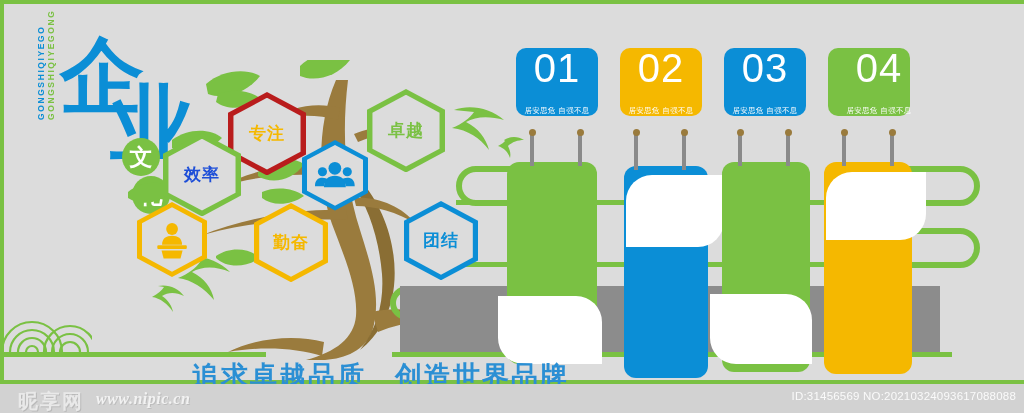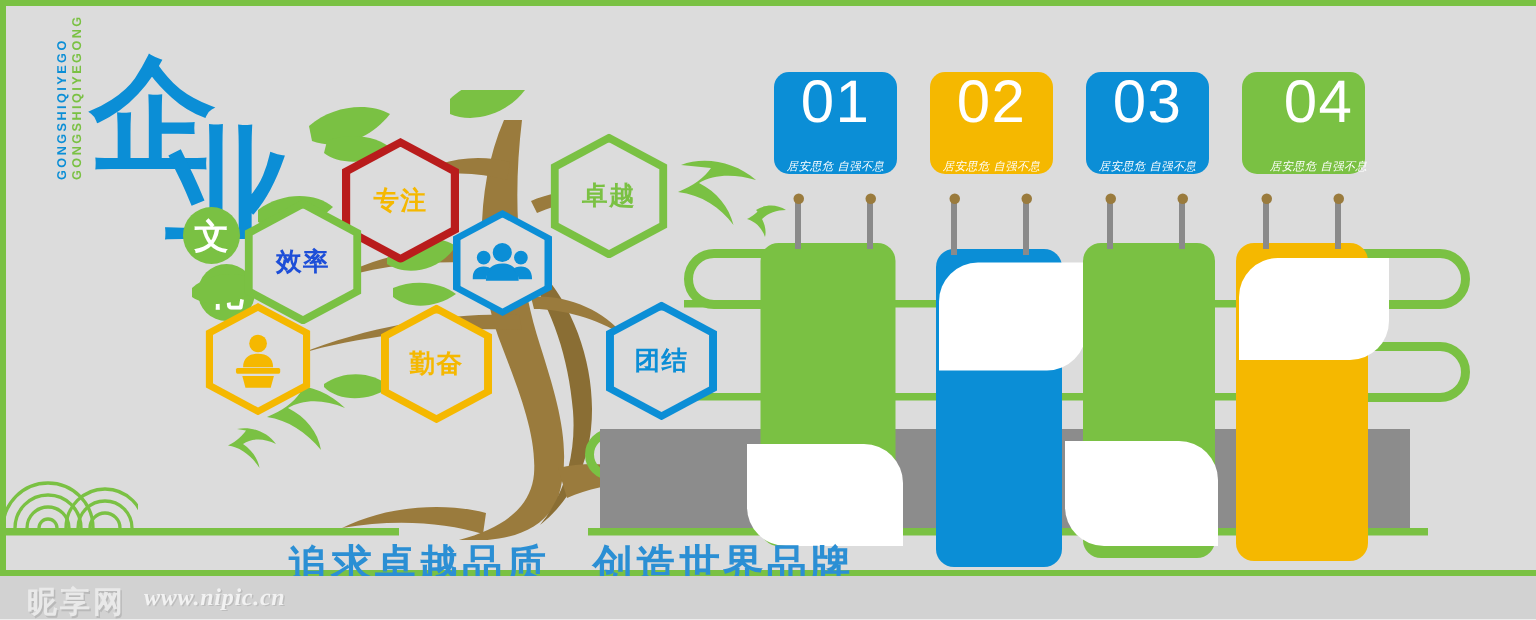--- a/index.html
+++ b/index.html
@@ -70,21 +70,20 @@
     display:flex; flex-direction:column; align-items:center;
     justify-content:space-between; color:#ffffff;
   }
   .tab .num{
     font-size:40px; font-weight:400; line-height:40px; letter-spacing:1px;
     font-family:"Liberation Sans","DejaVu Sans",sans-serif;
   }
   .tab .sub{
     font-size:7.5px; margin-top:10px; letter-spacing:.3px; white-space:nowrap;
     font-family:"DejaVu Sans","Liberation Sans",sans-serif;
-    font-style:italic;
   }
 
   
   .panel{ position:absolute; border-radius:12px; }
   .photo{ position:absolute; background:#ffffff; }
 
   
   .pin{ position:absolute; width:4px; background:#8a8a8a; }
   .pin::before{
     content:""; position:absolute; left:-1.5px; top:-3px;
@@ -313,14 +312,15 @@
       </div>
       <div class="pin" style="left: 842px; top: 132px; height: 34px;"></div>
       <div class="pin" style="left: 890px; top: 132px; height: 34px;"></div>
     </div>
 
   <div class="slogan">追求卓越品质　创造世界品牌</div>
 
   <div class="footer"></div>
   <div class="wm-logo">昵享网</div>
   <div class="wm-url">www.nipic.cn</div>
+  <div class="wm-id">ID:31456569 NO:20210324093617088088</div>
 
 </div>
 
 </body></html>

